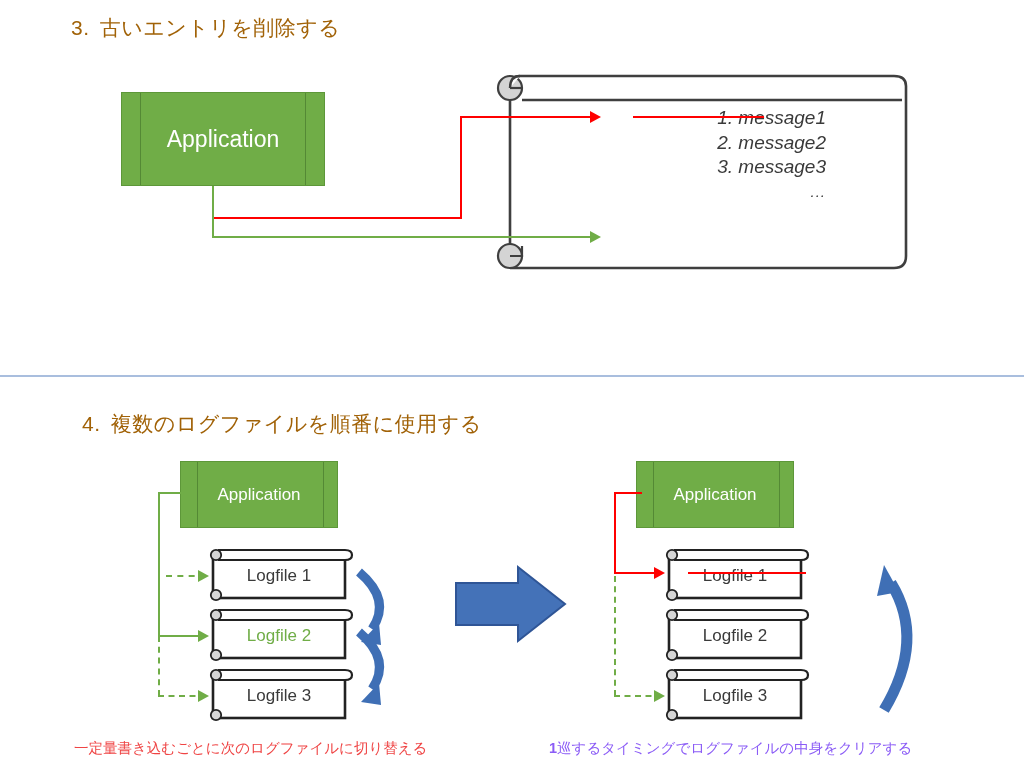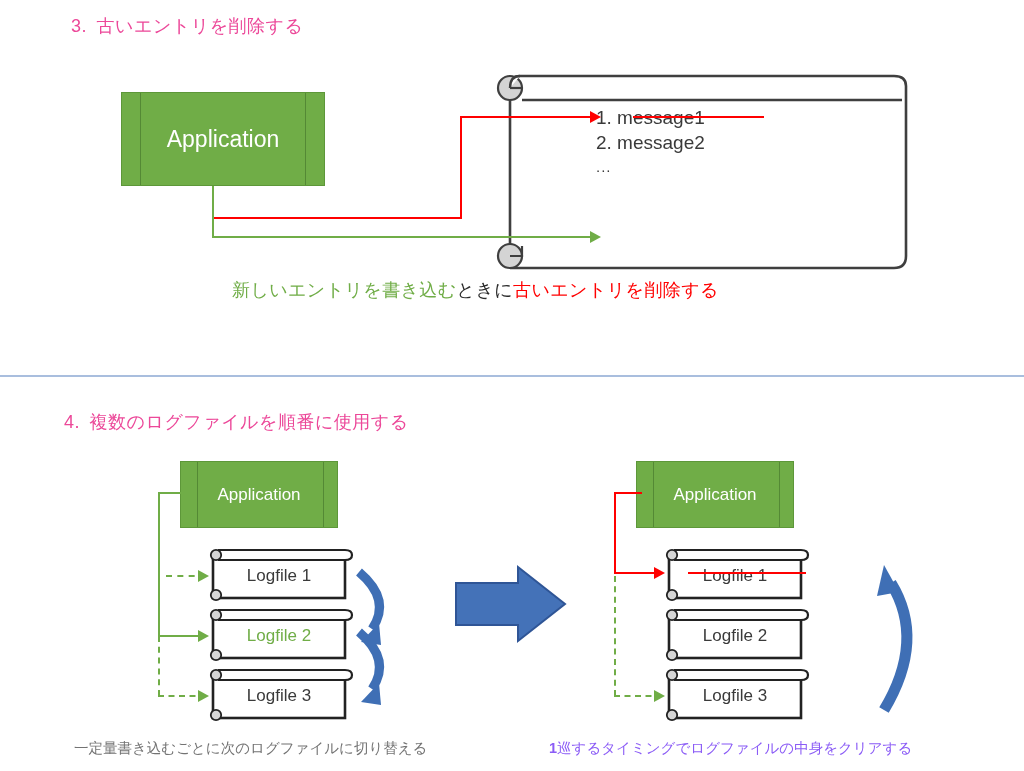--- a/index.html
+++ b/index.html
@@ -9,23 +9,23 @@
     font-family:"Liberation Sans","DejaVu Sans",sans-serif;
     color:#262626;
     overflow:hidden;
     position:relative;
   }
   .slide{position:absolute;inset:0;}
 
   
   .section-title{
     position:absolute;
-    font-size:18px;
+    font-size:21px;
     font-weight:400;
-    color:#ec4899;
+    color:#a16207;
     letter-spacing:.5px;
     white-space:nowrap;
   }
 
   
   .divider{
     position:absolute;
     left:0;width:1024px;height:2px;
     background:#a9bede;
   }
@@ -56,25 +56,26 @@
     position:absolute;left:0;right:0;
     text-align:center;
     white-space:nowrap;
     color:#3a3a3a;
   }
   .scroll-text.green{color:#70ad47;}
 
   
   .msg-list{
     position:absolute;
-    text-align:left;
+    text-align:right;
     line-height:24.5px;
     font-size:19px;
     color:#3a3a3a;
     white-space:nowrap;
+    font-style:italic;
   }
   .msg-list .row{position:relative;display:block;}
   .msg-list .row.green{color:#70ad47;}
   .msg-list .row.dots{font-size:15px;letter-spacing:1px;line-height:24px;}
 
   
   .strike{
     position:absolute;
     height:2px;background:#ff0000;
   }
@@ -107,21 +108,21 @@
     white-space:nowrap;
     font-size:18px;
     letter-spacing:.4px;
   }
   .caption .g{color:#70ad47;}
   .caption .k{color:#2b2b2b;}
   .caption .r{color:#ff0000;}
   .caption.small{font-size:14.5px;letter-spacing:0;}
   .caption.small.red{color:#8b5cf6;}
   .caption.small.red b{font-weight:700;}
-  .caption.small.dark{color:#737373;}
+  .caption.small.dark{color:#ef4444;}
 
   
   .svg-layer{position:absolute;left:0;top:0;width:1024px;height:771px;pointer-events:none;}
 </style>
 </head>
 <body>
 
 <div class="slide">
 
   <div class="section-title" style="left:71px;top:14px;">
@@ -146,41 +147,39 @@
       <path d="M6 182 a12 12 0 0 1 24 0 a12 12 0 0 1 -24 0" fill="#d4d4d4" stroke="#3f3f3f" stroke-width="2.2"></path>
       <path d="M18 182 L30 182 L30 172" stroke="#3f3f3f" stroke-width="2.2" fill="none"></path>
       <path d="M30 30 L414 30" stroke="#3f3f3f" stroke-width="2.4" fill="none" opacity="0"></path>
       <path d="M30 26 L410 26" stroke="#3f3f3f" stroke-width="2.4" fill="none"></path>
     </svg>
   </div>
 
   <div class="msg-list" style="left:596px;top:106px;width:230px;">
     <span class="row">1. message1</span>
     <span class="row">2. message2</span>
+    <span class="row">3. message3</span>
     <span class="row dots">...</span>
   </div>
 
   <div class="strike" style="left:633px;top:116px;width:131px;"></div>
 
   <div class="ln h red" style="left:212px;top:217px;width:250px;"></div>
   <div class="ln v red" style="left:460px;top:116px;height:103px;"></div>
   <div class="ln h red" style="left:460px;top:116px;width:131px;"></div>
   <div class="arrowhead red-right" style="left:590px;top:111px;"></div>
 
   <div class="ln v green" style="left:212px;top:186px;height:52px;"></div>
   <div class="ln h green" style="left:212px;top:236px;width:379px;"></div>
   <div class="arrowhead green-right" style="left:590px;top:231px;"></div>
 
-  <div class="caption" style="left:232px;top:278px;">
-    <span class="g">新しいエントリを書き込む</span><span class="k">ときに</span><span class="r">古いエントリを削除する</span>
-  </div>
 
   <div class="divider" style="top:375px;"></div>
 
-  <div class="section-title" style="left:64px;top:410px;">
+  <div class="section-title" style="left:82px;top:410px;">
     <span>4.</span>
     <span style="margin-left:4px;">複数のログファイルを順番に使用する</span>
   </div>
 
   <div class="appbox" style="left:180px;top:461px;width:158px;height:67px;">
     <div class="bar" style="left:16px;"></div>
     <div class="bar" style="left:142px;"></div>
     <div class="label" style="font-size:17px;">Application</div>
   </div>
 

